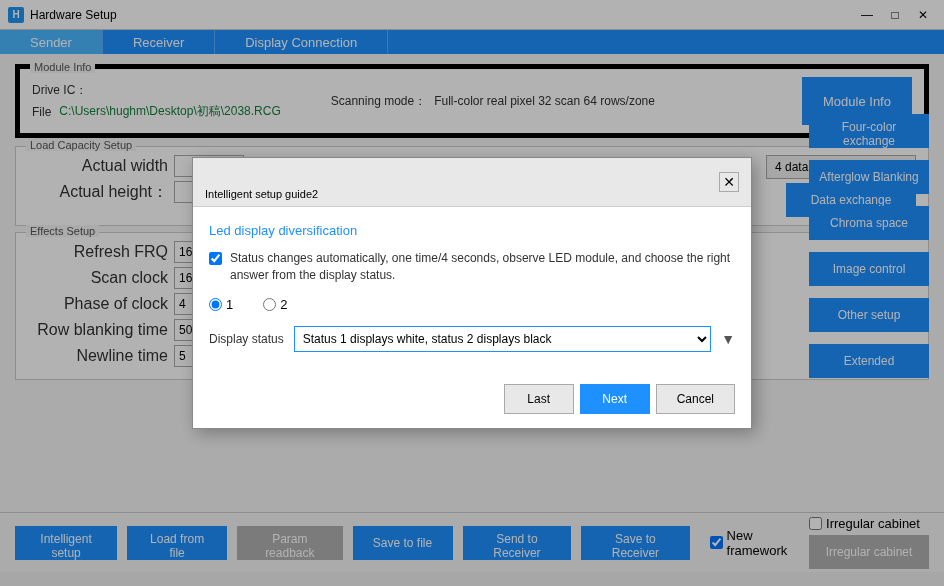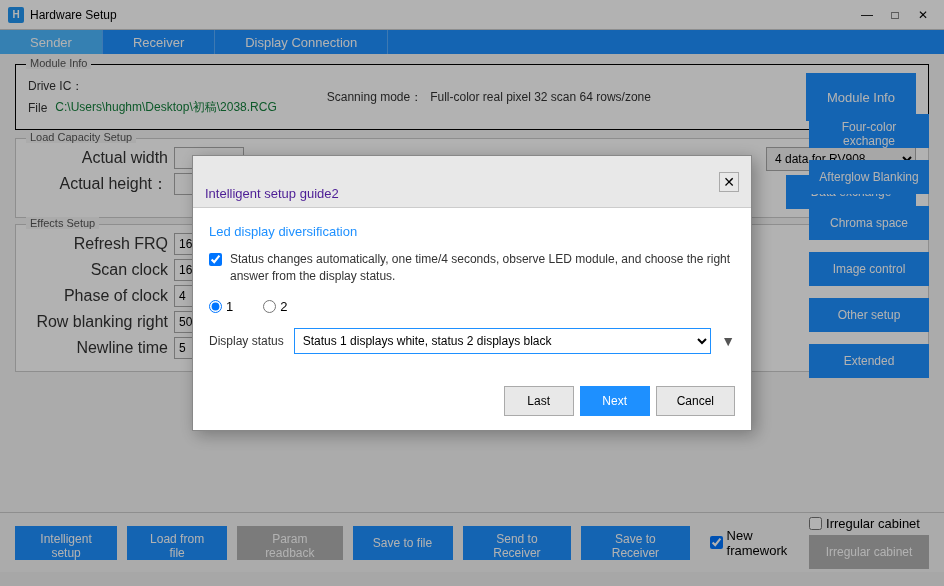--- a/index.html
+++ b/index.html
@@ -55,21 +55,21 @@
 
     
     .bottom-bar { position: absolute; bottom: 0; left: 0; right: 0; height: 60px; background: #f5f5f5; border-top: 1px solid #ccc; display: flex; align-items: center; padding: 0 15px; gap: 10px; }
     .bottom-btn { background: #1e90ff; color: white; border: none; padding: 6px 16px; cursor: pointer; font-size: 12px; height: 34px; min-width: 100px; }
     .bottom-btn.disabled { background: #b0b0b0; cursor: default; }
 
     
     .modal-overlay { position: fixed; top: 0; left: 0; width: 944px; height: 586px; background: rgba(0,0,0,0.3); z-index: 100; display: flex; align-items: center; justify-content: center; }
     .modal { background: #fff; border: 1px solid #888; width: 560px; box-shadow: 4px 4px 16px rgba(0,0,0,0.3); position: relative; }
     .modal-title-bar { background: #e8e8e8; padding: 6px 12px; display: flex; align-items: center; justify-content: space-between; border-bottom: 1px solid #ccc; }
-    .modal-title { font-size: 13px; color: #4c1d95; margin-top: 24px; }
+    .modal-title { font-size: 11px; color: #000000; margin-top: 24px; }
     .modal-close-btn { background: none; border: 1px solid #aaa; width: 20px; height: 20px; cursor: pointer; font-size: 14px; display: flex; align-items: center; justify-content: center; }
     .modal-body { padding: 16px; }
     .modal-section-title { font-size: 13px; color: #1e90ff; font-weight: 500; margin-bottom: 12px; }
     .modal-checkbox-row { display: flex; align-items: flex-start; gap: 8px; margin-bottom: 14px; }
     .modal-checkbox-text { font-size: 12px; color: #333; line-height: 1.4; }
     .modal-radio-row { display: flex; gap: 30px; margin-bottom: 14px; }
     .modal-radio-item { display: flex; align-items: center; gap: 4px; font-size: 12px; }
     .display-status-row { display: flex; align-items: center; gap: 10px; margin-bottom: 16px; }
     .display-status-label { font-size: 12px; color: #333; white-space: nowrap; }
     .display-status-select { flex: 1; height: 26px; border: 1px solid #1e90ff; padding: 0 4px; font-size: 12px; background: #fff; }
@@ -98,21 +98,21 @@
   <div class="tab">
     <span>Receiver</span>
   </div>
   <div class="tab">
     <span>Display Connection</span>
   </div>
 </div>
 
 <div class="main">
 
-  <div style="position:relative; border:1px solid #000000; padding:8px 12px; margin-bottom:8px; background:#fff; display:flex; align-items:center; gap:20px;">
+  <div style="position:relative; border:5px solid #000000; padding:8px 12px; margin-bottom:8px; background:#fff; display:flex; align-items:center; gap:20px;">
     <span style="position:absolute;top:-8px;left:10px;background:#f5f5f5;padding:0 4px;font-size:11px;color:#555;">Module Info</span>
     <div style="display:flex;flex-direction:column;gap:4px;">
       <div class="field-row">
         <span class="field-label">Drive IC：</span>
       </div>
       <div class="field-row">
         <span class="field-label">File</span>
         <a class="file-link">C:\Users\hughm\Desktop\初稿\2038.RCG</a>
       </div>
     </div>
@@ -157,21 +157,21 @@
           </div>
         <div class="param-row">
             <span class="param-label">Scan clock</span>
             <input class="param-input" type="text" value="16" style="">
           </div>
         <div class="param-row">
             <span class="param-label">Phase of clock</span>
             <input class="param-input" type="text" value="4" style="">
           </div>
         <div class="param-row">
-            <span class="param-label">Row blanking right</span>
+            <span class="param-label">Row blanking time</span>
             <input class="param-input" type="text" value="50" style="">
           </div>
         <div class="param-row">
             <span class="param-label">Newline time</span>
             <input class="param-input" type="text" value="5" style="">
           </div>
       </div>
       <div style="flex:1;">
         <div class="param-row">
           <span class="param-label">Grey equalize</span>

